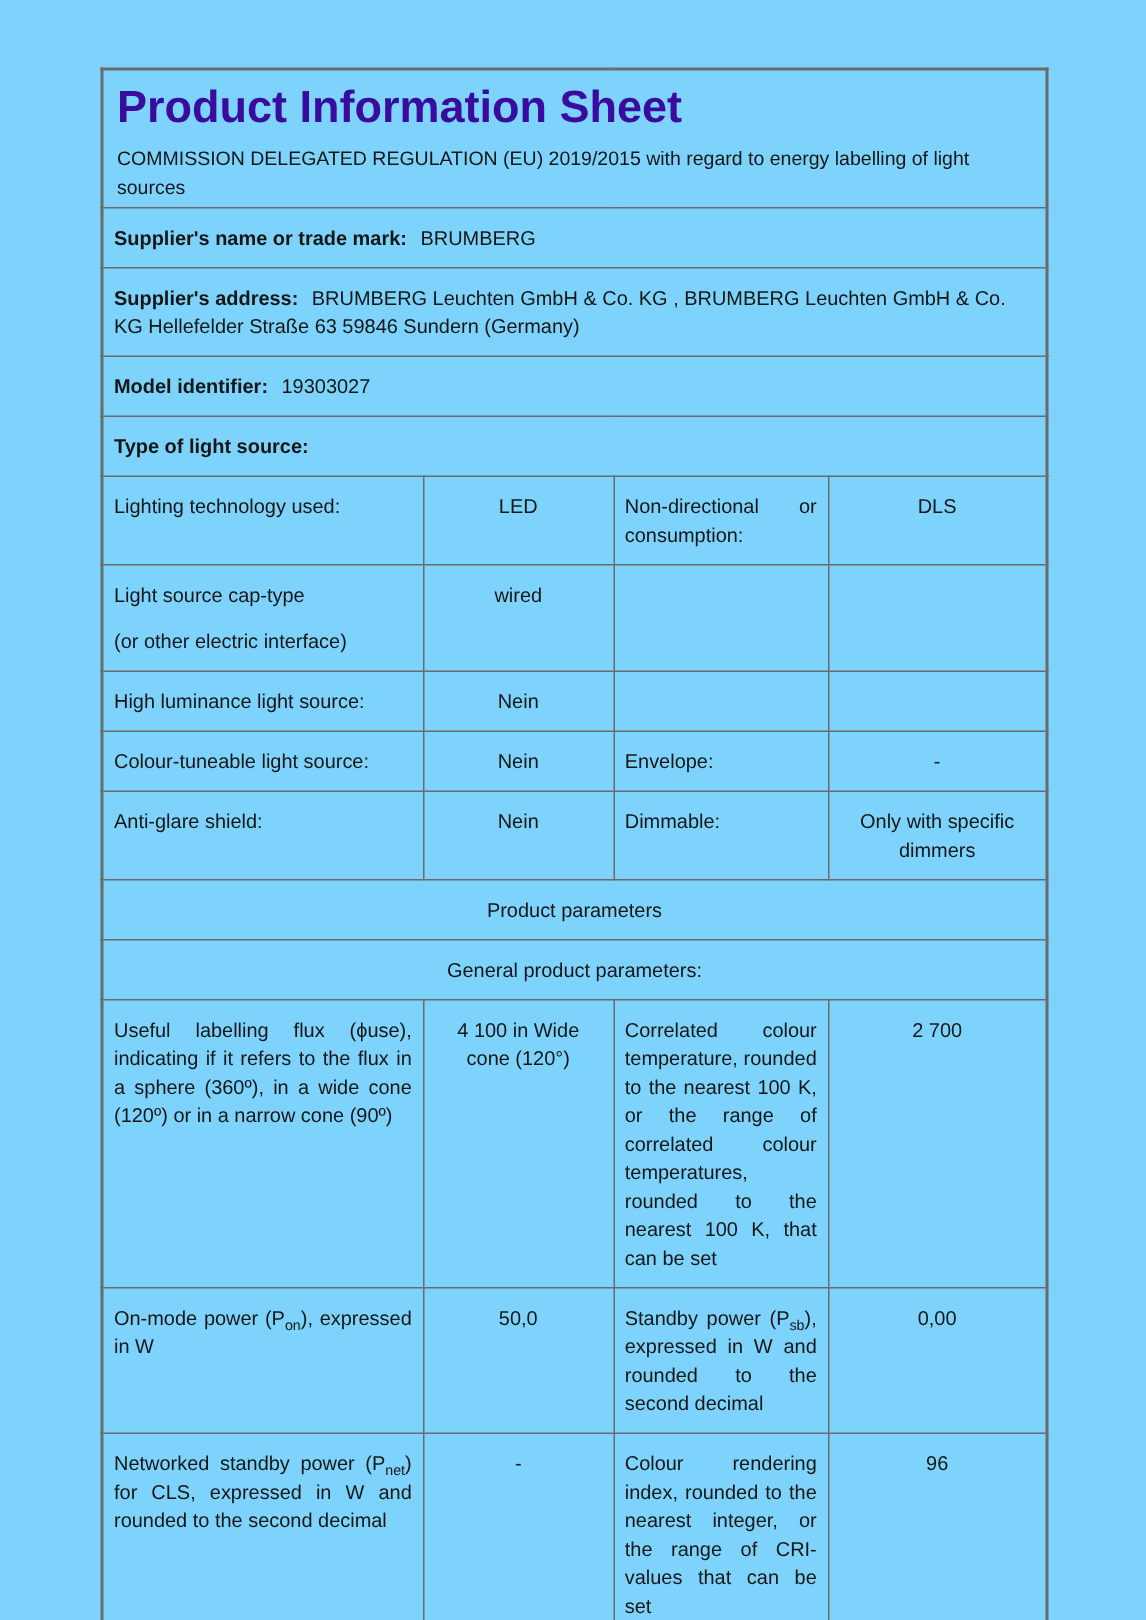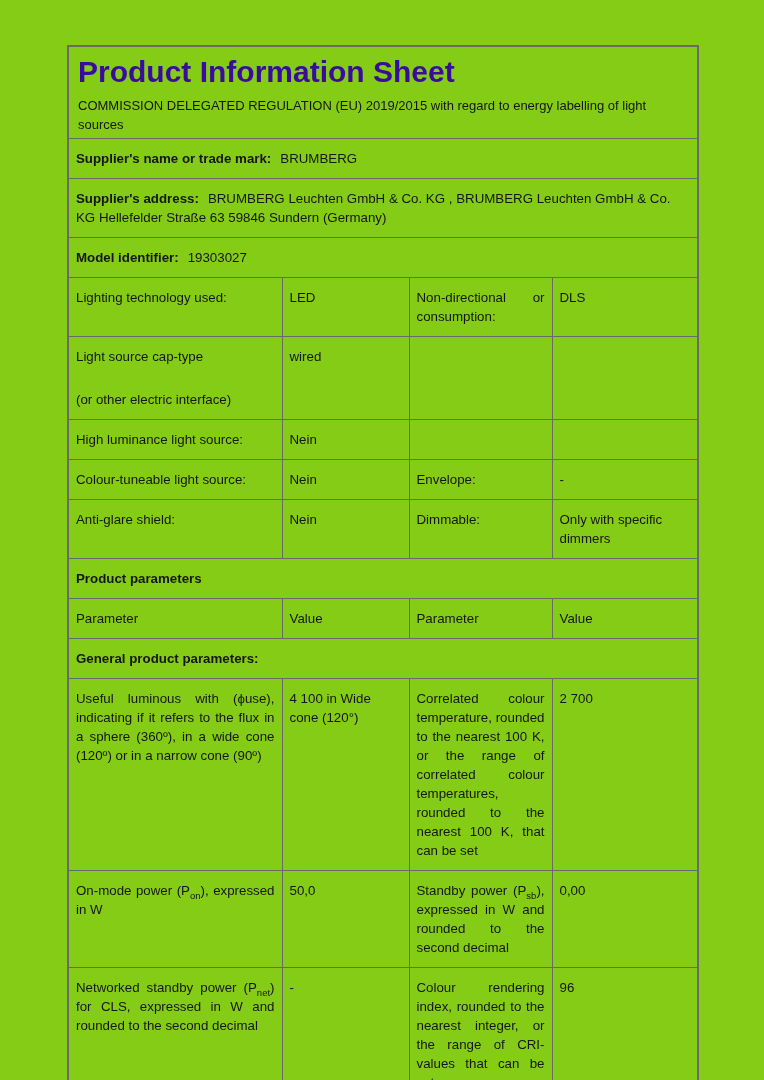--- a/index.html
+++ b/index.html
@@ -9,21 +9,21 @@
     width: 764px;
     height: 1080px;
     font-family: "Liberation Sans", sans-serif;
     color: var(--c-text, #161616);
     position: relative;
   }
   .page {
     position: relative;
     width: 764px;
     height: 1080px;
-    background: #84cc16;
+    background: #7dd3fc;
     overflow: hidden;
   }
   table.sheet {
     position: absolute;
     left: 67px;
     top: 45px;
     width: 630px;
     border-collapse: collapse;
     table-layout: fixed;
     border: 2px solid var(--c-border, #6a6a6a);
@@ -47,23 +47,23 @@
   }
   .reg {
     margin-top: 5px;
     font-size: 13px;
     line-height: 19px;
     color: var(--c-text, #161616);
   }
   .lbl { font-weight: bold; }
   .lblval { margin-left: 9px; }
   .just { text-align: justify; }
-  .val { text-align: left; }
-  .chead { text-align: left; font-weight: bold; }
-  .gap2 { margin-top: 24px; }
+  .val { text-align: center; }
+  .chead { text-align: center; font-weight: normal; }
+  .gap2 { margin-top: 12px; }
   sub { font-size: 9.5px; line-height: 0; }
   .footer {
     position: absolute;
     top: 1056px;
     right: 64px;
     font-size: 15px;
     color: #1c1c1c;
     margin-top: 33px;
   }
 </style>
@@ -98,20 +98,23 @@
         <span class="lbl">Supplier's address:</span><span class="lblval">BRUMBERG Leuchten GmbH &amp; Co. KG , BRUMBERG Leuchten GmbH &amp; Co. KG Hellefelder Straße 63 59846 Sundern (Germany)</span>
       </td>
     </tr>
 
     <tr style="height:29px">
       <td colspan="4">
         <span class="lbl">Model identifier:</span><span class="lblval">19303027</span>
       </td>
     </tr>
 
+    <tr style="height:27px">
+      <td colspan="4" class="lbl">Type of light source:</td>
+    </tr>
 
     <tr style="height:43px">
       <td>Lighting technology used:</td>
       <td class="val">LED</td>
       <td class="just">Non-directional or consumption:</td>
       <td class="val">DLS</td>
     </tr>
 
     <tr style="height:41px">
       <td>
@@ -142,34 +145,28 @@
       <td>Anti-glare shield:</td>
       <td class="val">Nein</td>
       <td>Dimmable:</td>
       <td class="val">Only with specific dimmers</td>
     </tr>
 
     <tr style="height:21px">
       <td colspan="4" class="chead">Product parameters</td>
     </tr>
 
-    <tr style="height:22px">
-      <td>Parameter</td>
-      <td>Value</td>
-      <td>Parameter</td>
-      <td>Value</td>
-    </tr>
 
     <tr style="height:21px">
       <td colspan="4" class="chead">General product parameters:</td>
     </tr>
 
 
     <tr style="height:188px">
-      <td class="just">Useful luminous with (ϕuse), indicating if it refers to the flux in a sphere (360º), in a wide cone (120º) or in a narrow cone (90º)</td>
+      <td class="just">Useful labelling flux (ϕuse), indicating if it refers to the flux in a sphere (360º), in a wide cone (120º) or in a narrow cone (90º)</td>
       <td class="val">4 100 in Wide cone (120°)</td>
       <td class="just">Correlated colour temperature, rounded to the nearest 100 K, or the range of correlated colour temperatures, rounded to the nearest 100 K, that can be set</td>
       <td class="val">2 700</td>
     </tr>
 
     <tr style="height:77px">
       <td class="just"><span>On-mode power (P</span><sub>on</sub><span>), expressed in W</span></td>
       <td class="val">50,0</td>
       <td class="just"><span>Standby power (P</span><sub>sb</sub><span>), expressed in W and rounded to the second decimal</span></td>
       <td class="val">0,00</td>

